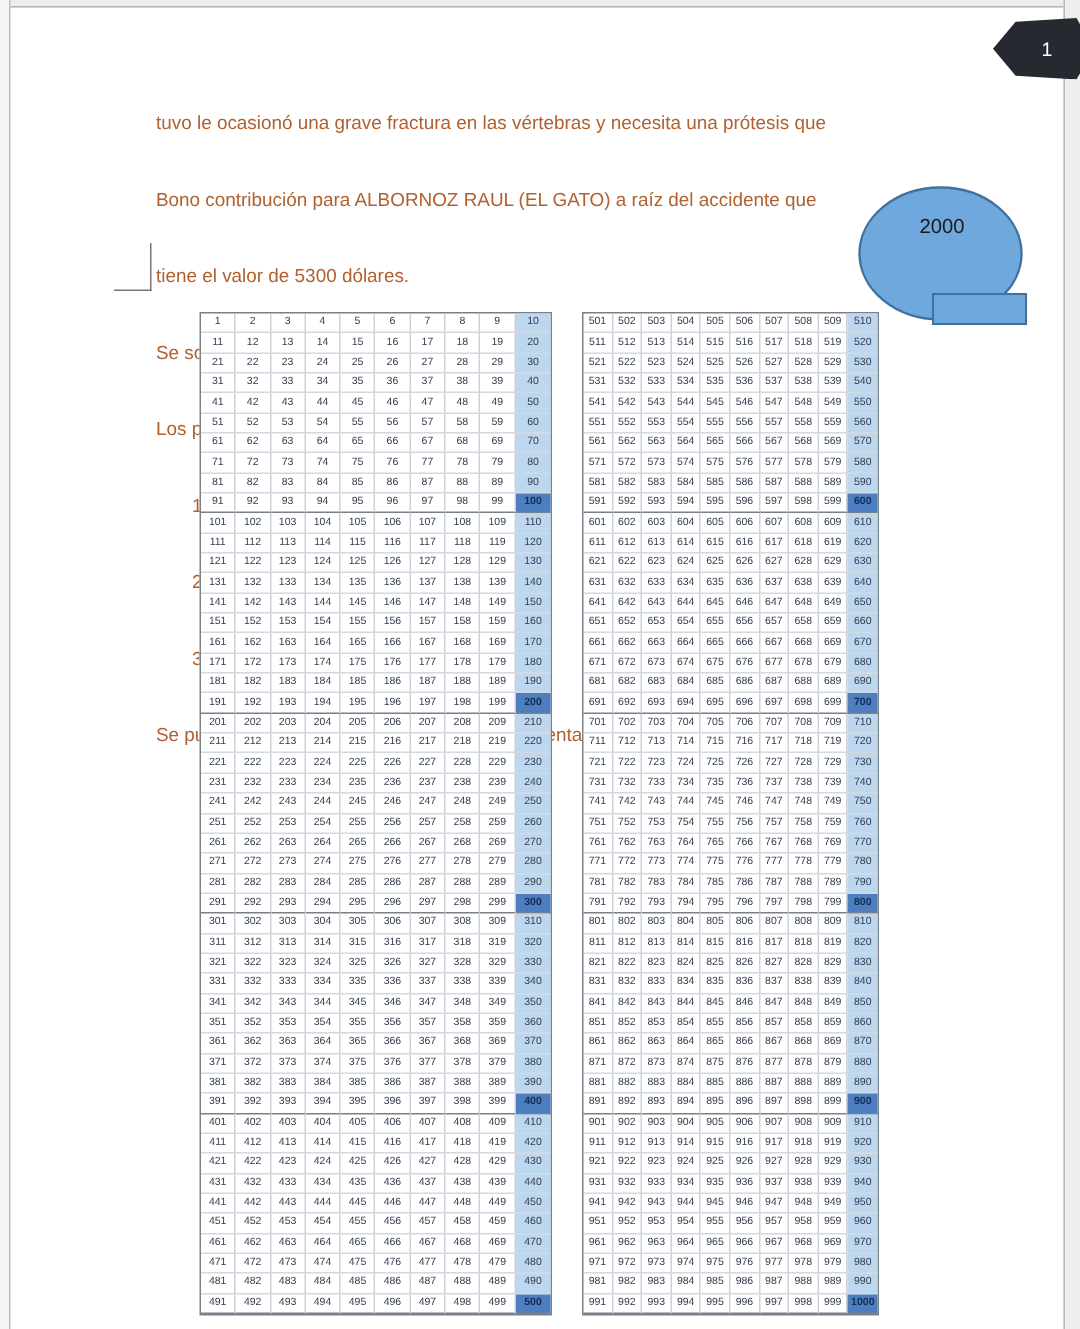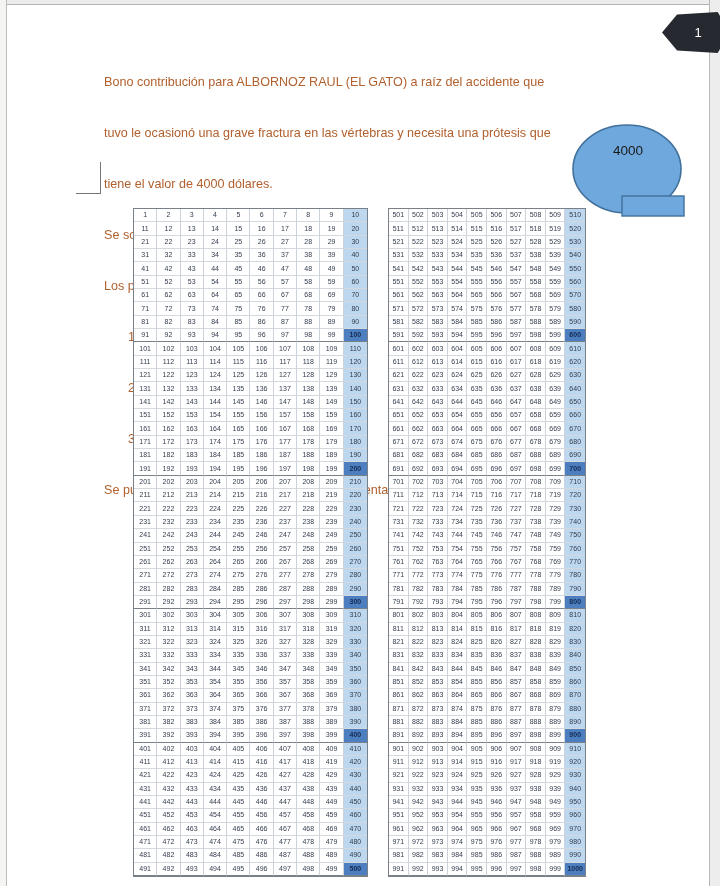--- a/index.html
+++ b/index.html
@@ -62,23 +62,23 @@
 
 <div class="edge-top"></div>
 <div class="edge-left"></div>
 <div class="edge-right"></div>
 
 <div class="page-badge">
   <span>1</span>
 </div>
 
 <div class="text-block">
+  <div class="text-line">tuvo le ocasionó una grave fractura en las vértebras y necesita una prótesis que</div>
   <div class="text-line">Bono contribución para ALBORNOZ RAUL (EL GATO) a raíz del accidente que</div>
-  <div class="text-line">tuvo le ocasionó una grave fractura en las vértebras y necesita una prótesis que</div>
-  <div class="text-line">tiene el valor de 4000 dólares.</div>
+  <div class="text-line">tiene el valor de 5300 dólares.</div>
   <div class="text-line">Se sortea en vivo  el 25 de enero</div>
   <div class="text-line">Los premios son:</div>
   <div class="text-line prize-line"><span class="prize-num">1-</span><span>Un lechón</span></div>
   <div class="text-line prize-line"><span class="prize-num">2-</span><span>Una paleta</span></div>
   <div class="text-line prize-line"><span class="prize-num">3-</span><span>Camiseta</span></div>
   <div class="text-line">Se pueden realizar compra de números por cuenta dni o transferencias.</div>
 </div>
 
 <div class="mark-v"></div>
 <div class="mark-h"></div>
@@ -1086,14 +1086,14 @@
     <div class="cell block-last">998</div>
     <div class="cell block-last">999</div>
     <div class="cell col-last hundred block-last" style="background-color: rgb(77, 126, 191);">1000</div>
   </div>
 
 <svg class="callout-svg" width="126" height="102" viewBox="0 0 126 102">
   <ellipse cx="62" cy="49" rx="54" ry="44" fill="#6fa8dc" stroke="#41719c" stroke-width="1.6"></ellipse>
   <rect x="57" y="76" width="62" height="20" fill="#6fa8dc" stroke="#41719c" stroke-width="1.4"></rect>
 </svg>
 <div class="callout-text">
-  <div>4000</div>
+  <div>2000</div>
 </div>
 
 </body></html>

